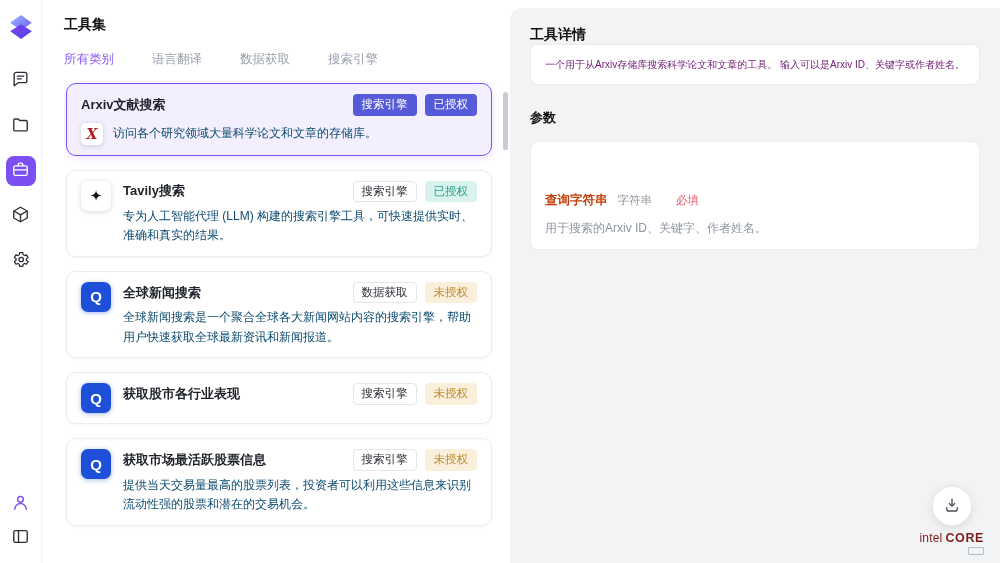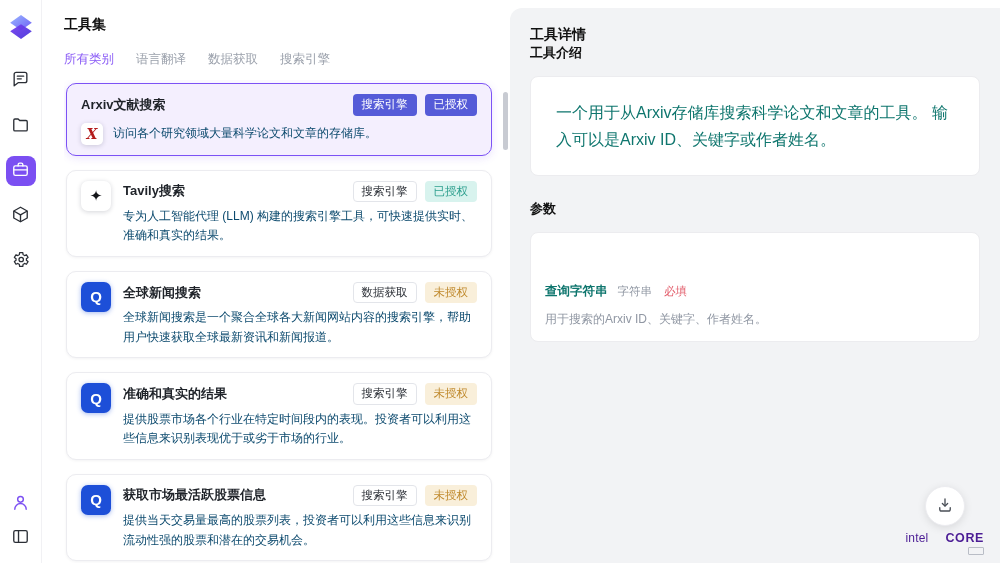--- a/index.html
+++ b/index.html
@@ -27,21 +27,21 @@
   .nav-btn.active { background:#7b4ff2; color:#fff; }
   .nav-bottom { margin-top:auto; display:flex; flex-direction:column; gap:4px; align-items:center; }
   .nav-btn.user { color:#7b4ff2; }
 
   
   .list-panel {
     width:468px; flex:none; background:#fff; position:relative;
     padding:16px 0 0 22px; display:flex; flex-direction:column;
   }
   .panel-title { font-size:14px; font-weight:bold; margin:0; color:#111; }
-  .tabs { display:flex; gap:22px; margin:17px 0 12px; font-size:12.5px; color:#9aa0ab; }
+  .tabs { display:flex; gap:38px; margin:17px 0 12px; font-size:12.5px; color:#9aa0ab; }
   .tab { cursor:pointer; }
   .tab.active { color:#8b5cf6; }
   .cards {
     flex:1; overflow:hidden; display:flex; flex-direction:column; gap:14px;
     padding:3px 18px 8px 2px;
   }
   .card {
     border:1px solid #ececf0; border-radius:10px; background:#fff;
     padding:10px 14px; box-shadow:0 1px 3px rgba(17,24,39,.05); cursor:pointer; flex:none;
   }
@@ -80,39 +80,39 @@
   .detail-panel {
     flex:1; background:#f2f3f5; margin-top:8px; border-top-left-radius:12px;
     padding:18px 20px; position:relative;
   }
   .detail-panel .panel-title { }
   .section-heading { font-size:13px; font-weight:bold; margin:0 0 14px; color:#111; }
   .white-card {
     background:#fff; border:1px solid #ececef; border-radius:8px;
     padding:11px 14px; margin-bottom:24px;
   }
-  .intro-text { font-size:16px; color:#0f766e; margin:11px; line-height:1.7; }
+  .intro-text { font-size:10px; color:#701a75; margin:0; line-height:1.7; }
   .param-head { display:flex; align-items:baseline; }
-  .param-name { font-size:12.5px; font-weight:bold; color:#0f766e; }
+  .param-name { font-size:12.5px; font-weight:bold; color:#c2410c; }
   .param-type { font-size:11.5px; color:#9097a3; margin-left:10px;margin-top:40px; }
-  .param-required { font-size:11.5px; color:#e25c6a; margin-left:12px; }
+  .param-required { font-size:11.5px; color:#e25c6a; margin-left:24px; }
   .param-desc { font-size:12px; color:#9097a3; margin:10px 0 0; line-height:1.6; }
 
   .float-actions {
     position:absolute; right:16px; bottom:8px;
     display:flex; flex-direction:column; align-items:center; gap:5px;
   }
   .download-btn {
     width:40px; height:40px; border-radius:50%; background:#fff;
     border:1px solid #ececf0; box-shadow:0 2px 8px rgba(0,0,0,.10);
     display:flex; align-items:center; justify-content:center; color:#4a4f57; cursor:pointer;
   }
   .download-btn svg { width:18px; height:18px; }
   .intel-badge { display:flex; flex-direction:column; align-items:flex-end; }
-  .intel-row { display:flex; align-items:baseline; gap:17px; color:#4c1d95; }
+  .intel-row { display:flex; align-items:baseline; gap:3px; color:#7f1d1d; }
   .intel-word { font-size:12px; font-weight:500; letter-spacing:.2px; }
   .core-word { font-size:12.5px; font-weight:bold; letter-spacing:.6px; }
   .intel-sub { width:16px; height:8px; border:1px solid #b9bdc6; border-radius:1px; margin-top:2px; }
 </style>
 </head>
 <body>
 
 <div class="app">
 
   <aside class="sidebar">
@@ -233,27 +233,26 @@
             </div>
           </div>
           <p class="desc">全球新闻搜索是一个聚合全球各大新闻网站内容的搜索引擎，帮助用户快速获取全球最新资讯和新闻报道。</p>
         </div>
       </article>
 
       <article class="card flexrow">
         <div class="tool-icon blue">Q</div>
         <div class="card-body">
           <div class="card-head">
-            <h3 class="card-title">准确和真实的结果</h3>
+            <h3 class="card-title">获取股市各行业表现</h3>
             <div class="badges">
               <span class="badge outline">搜索引擎</span>
               <span class="badge warn">未授权</span>
             </div>
           </div>
-          <p class="desc">提供股票市场各个行业在特定时间段内的表现。投资者可以利用这些信息来识别表现优于或劣于市场的行业。</p>
         </div>
       </article>
 
       <article class="card flexrow">
         <div class="tool-icon blue">Q</div>
         <div class="card-body">
           <div class="card-head">
             <h3 class="card-title">获取市场最活跃股票信息</h3>
             <div class="badges">
               <span class="badge outline">搜索引擎</span>
@@ -265,21 +264,20 @@
       </article>
 
     </div>
 
     <div class="scroll-thumb"></div>
   </section>
 
   <section class="detail-panel">
     <h1 class="panel-title">工具详情</h1>
 
-    <h2 class="section-heading">工具介绍</h2>
     <div class="white-card">
       <p class="intro-text">一个用于从Arxiv存储库搜索科学论文和文章的工具。 输入可以是Arxiv ID、关键字或作者姓名。</p>
     </div>
 
     <h2 class="section-heading">参数</h2>
     <div class="white-card">
       <div class="param-head">
         <span class="param-name">查询字符串</span>
         <span class="param-type">字符串</span>
         <span class="param-required">必填</span>

